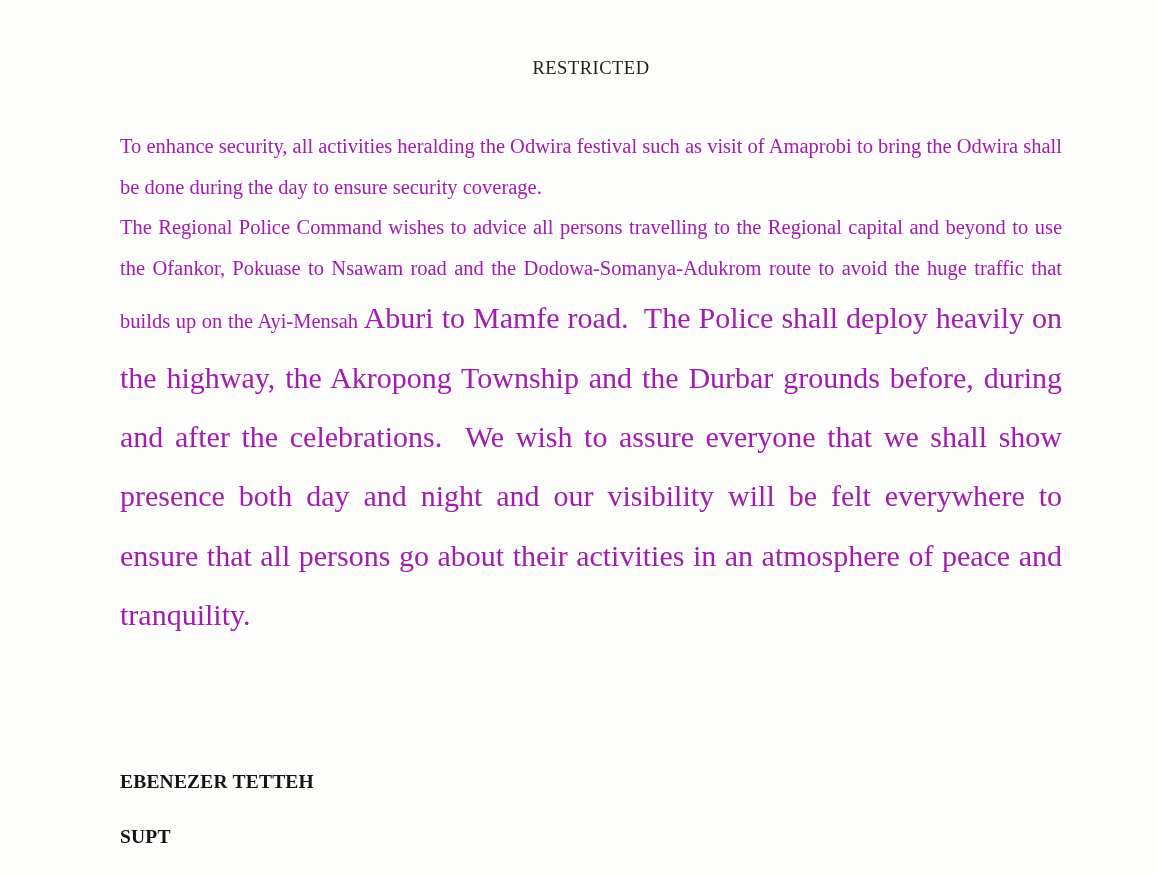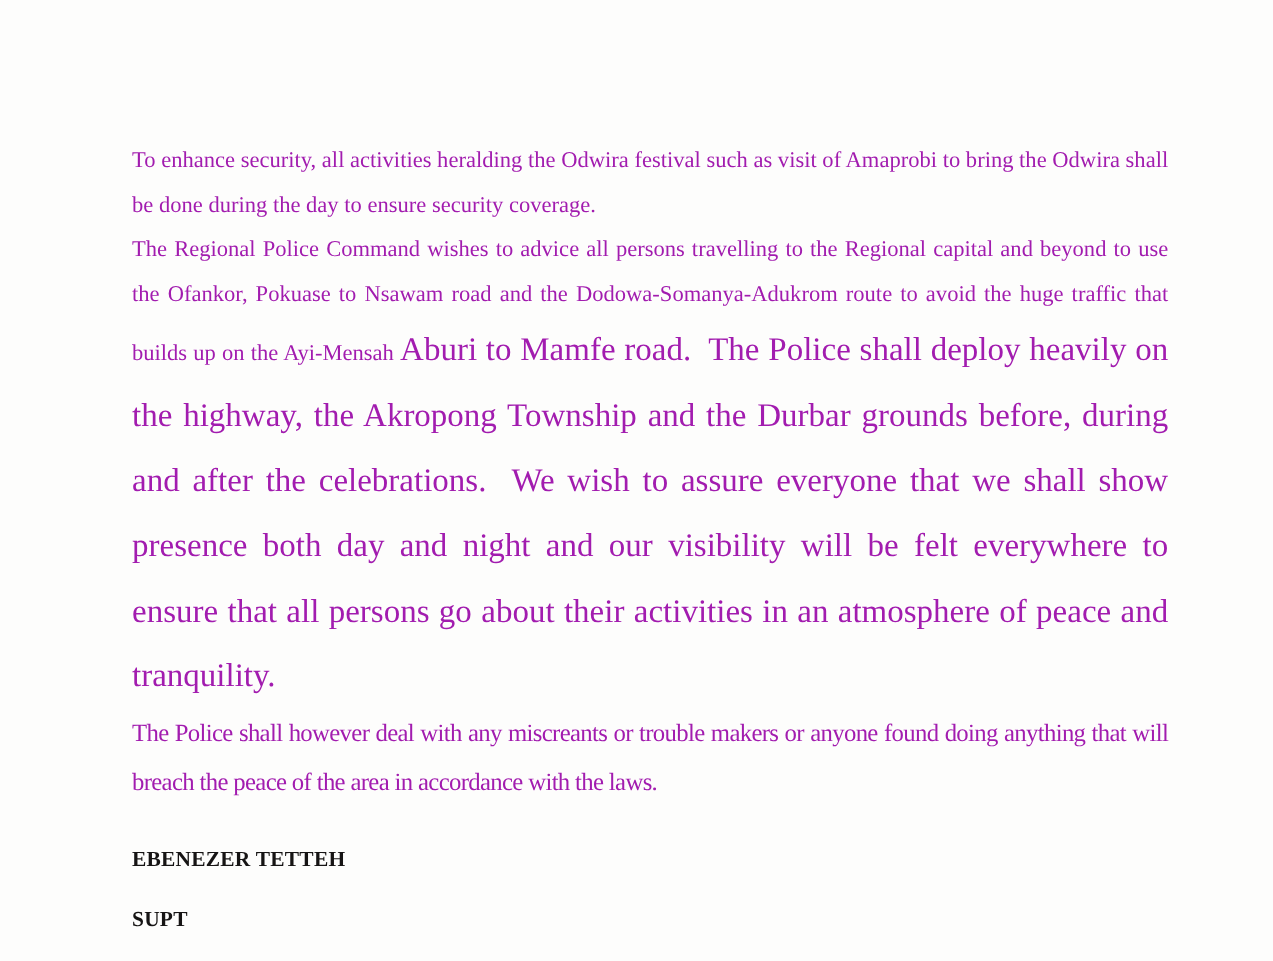--- a/index.html
+++ b/index.html
@@ -62,25 +62,25 @@
     letter-spacing: 0.2px;
     color: #161414;
     margin-top: 28px;
   }
 </style>
 </head>
 <body>
 
 <div class="page">
 
+  <div class="classification">RESTRICTED</div>
 
   <div class="doc-body">
       <p class="para"><span class="seg-normal">To enhance security, all activities heralding the Odwira festival such as visit of Amaprobi to bring the Odwira shall be done during the day to ensure security coverage.</span></p>
       <p class="para"><span class="seg-normal">The Regional Police Command wishes to advice all persons travelling to the Regional capital and beyond to use the Ofankor, Pokuase to Nsawam road and the Dodowa-Somanya-Adukrom route to avoid the huge traffic that builds up on the Ayi-Mensah </span><span class="seg-large">Aburi to Mamfe road.&nbsp; The Police shall deploy heavily on the highway, the Akropong Township and the Durbar grounds before, during and after the celebrations.&nbsp; We wish to assure everyone that we shall show presence both day and night and our visibility will be felt everywhere to ensure that all persons go about their activities in an atmosphere of peace and tranquility.</span></p>
-      <p class="para"><span class="seg-condensed">The Police shall however deal with any miscreants or trouble makers or anyone found doing anything that will breach the peace of the area in accordance with the laws.</span></p>
     </div>
 
   <div class="signature">
     <div class="sig-line">EBENEZER TETTEH</div>
     <div class="sig-line">SUPT</div>
   </div>
 
 </div>
 
 </body></html>

